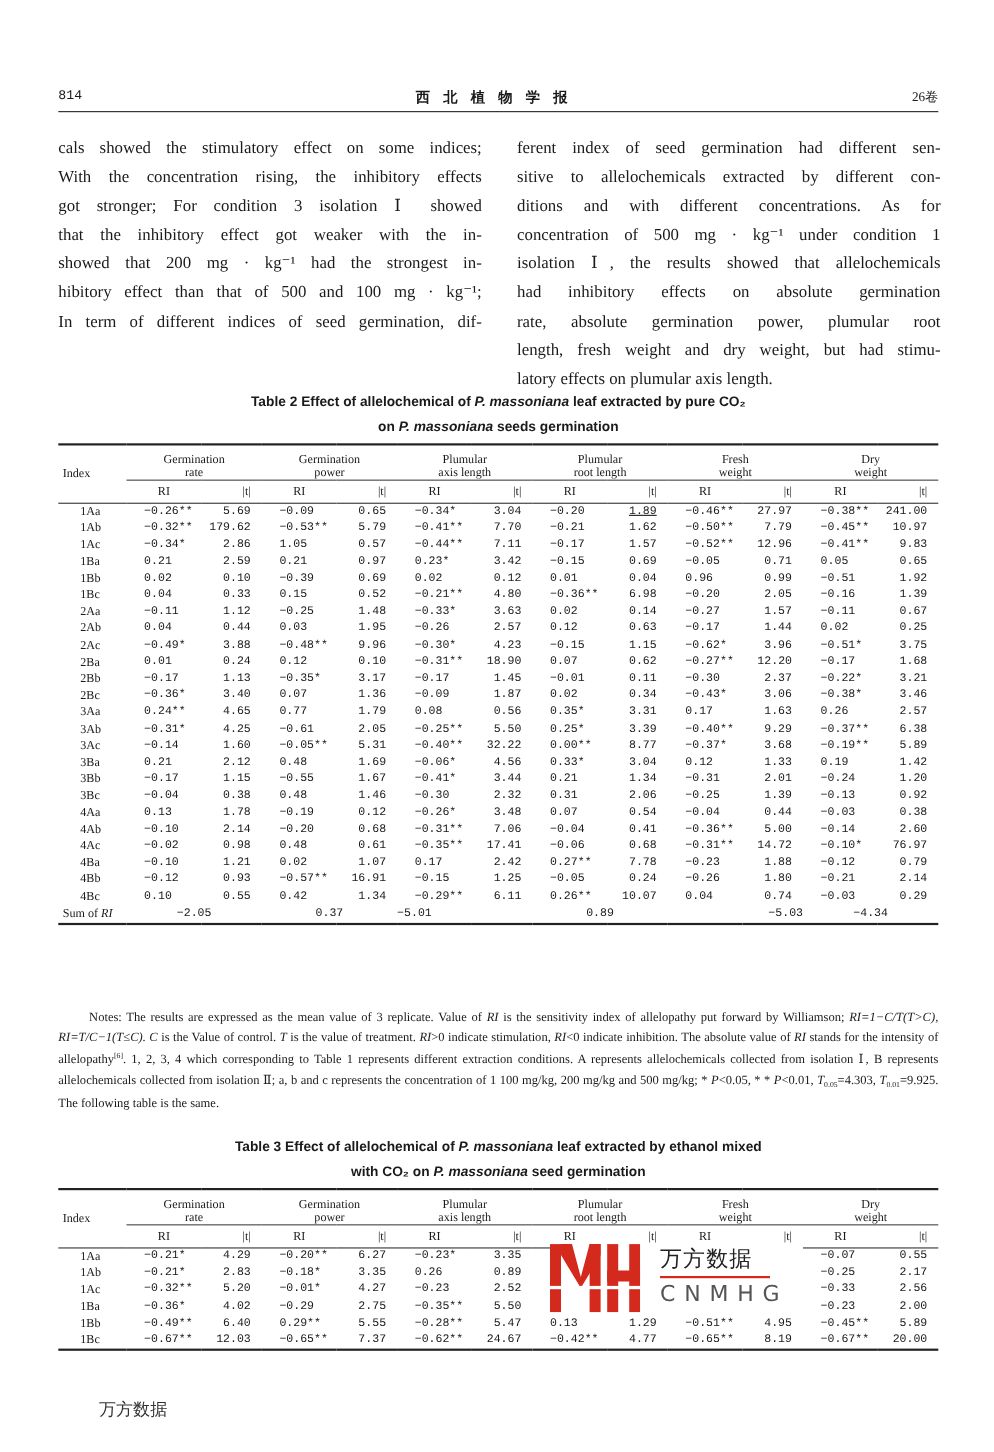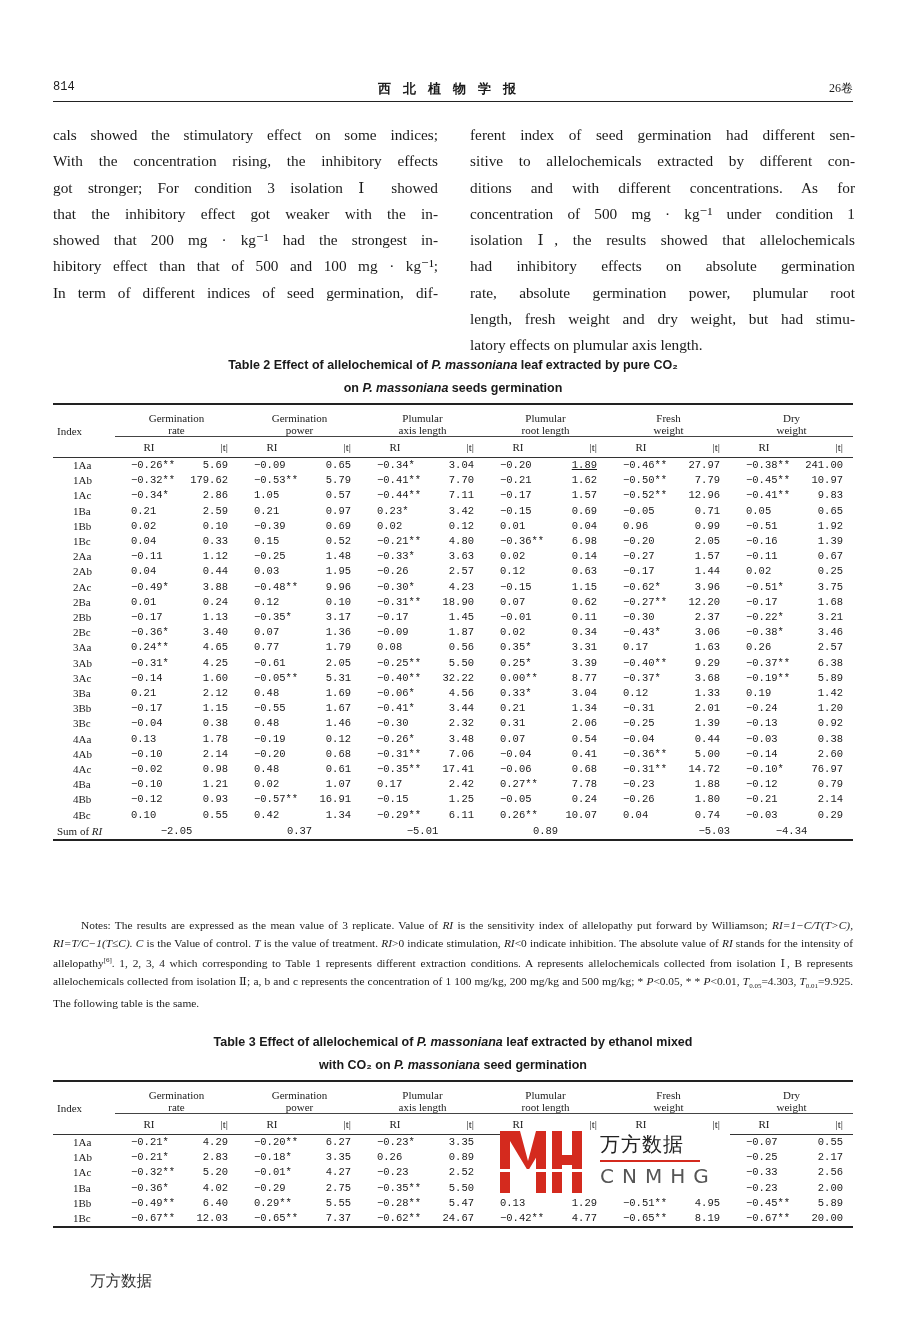--- a/index.html
+++ b/index.html
@@ -495,21 +495,21 @@
           <td class="num tv">0.74</td>
           <td class="num ri">−0.03</td>
           <td class="num tv">0.29</td>
         </tr>
       </tbody>
     <tfoot>
       <tr class="bot-rule">
         <td style="text-align: left; padding-left: 4px; height: 16px; border-top: 0px;"><span>Sum of </span><i>RI</i></td>
         <td colspan="2" class="num" style="text-align: center; border-top: 0px;">−2.05</td>
         <td colspan="2" class="num" style="text-align: center; border-top: 0px;">0.37</td>
-        <td colspan="2" class="num" style="text-align: center; border-top: 0px;">−5.01</td>
+        <td colspan="2" class="num" style="text-align: left; border-top: 0px;">−5.01</td>
         <td colspan="2" class="num" style="text-align: center; border-top: 0px;">0.89</td>
         <td colspan="2" class="num" style="text-align: right; border-top: 0px;">−5.03</td>
         <td colspan="2" class="num" style="text-align: center; border-top: 0px;">−4.34</td>
       </tr>
     </tfoot>
   </table>
 
   <div class="notes">
     <p><span>Notes: The results are expressed as the mean value of 3 replicate. Value of </span><i>RI</i><span> is the sensitivity index of allelopathy put forward by Williamson; </span><i>RI=1−C/T(T&gt;C), RI=T/C−1(T≤C). C</i><span> is the Value of control. </span><i>T</i><span> is the value of treatment. </span><i>RI</i><span>&gt;0 indicate stimulation, </span><i>RI</i><span>&lt;0 indicate inhibition. The absolute value of </span><i>RI</i><span> stands for the intensity of allelopathy</span><sup>[6]</sup><span>. 1, 2, 3, 4 which corresponding to Table 1 represents different extraction conditions. A represents allelochemicals collected from isolation Ⅰ, B represents allelochemicals collected from isolation Ⅱ; a, b and c represents the concentration of 1 100 mg/kg, 200 mg/kg and 500 mg/kg; *  </span><i>P</i><span>&lt;0.05, * *  </span><i>P</i><span>&lt;0.01, </span><i>T</i><sub>0.05</sub><span>=4.303, </span><i>T</i><sub>0.01</sub><span>=9.925. The following table is the same.</span></p>
   </div>

